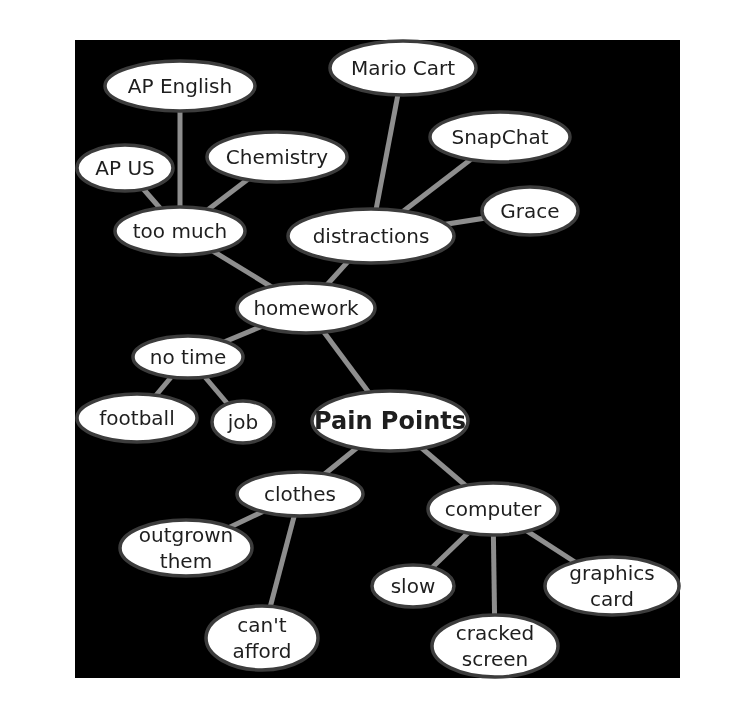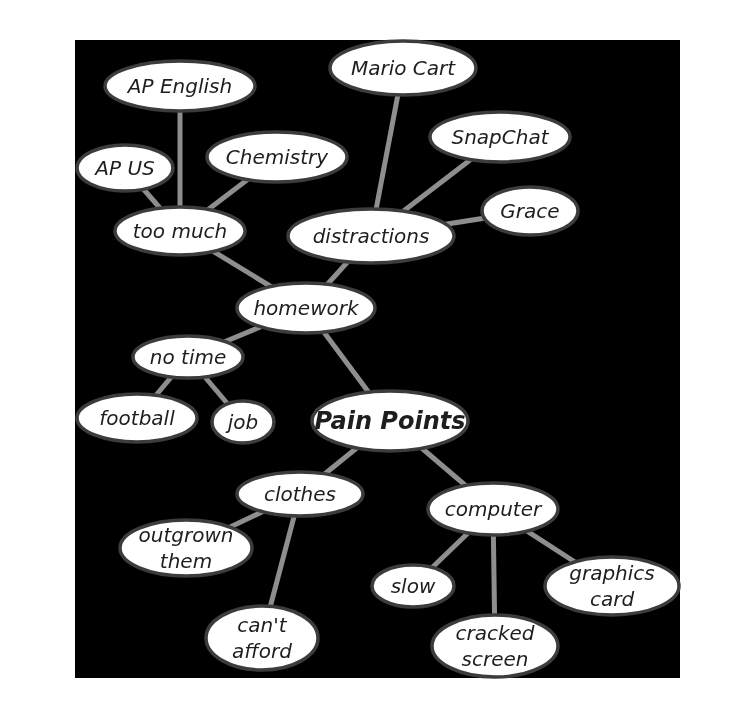--- a/index.html
+++ b/index.html
@@ -8,21 +8,20 @@
     width: 750px;
     height: 708px;
     background: #ffffff;
     font-family: "DejaVu Sans", sans-serif;
     overflow: hidden;
   }
   .page {
     position: relative;
     width: 750px;
     height: 560px;
-    font-style: italic;
   }
   svg {
     display: block;
   }
   svg text {
     font-family: "DejaVu Sans", sans-serif;
     user-select: none;
   }
 </style>
 </head>

